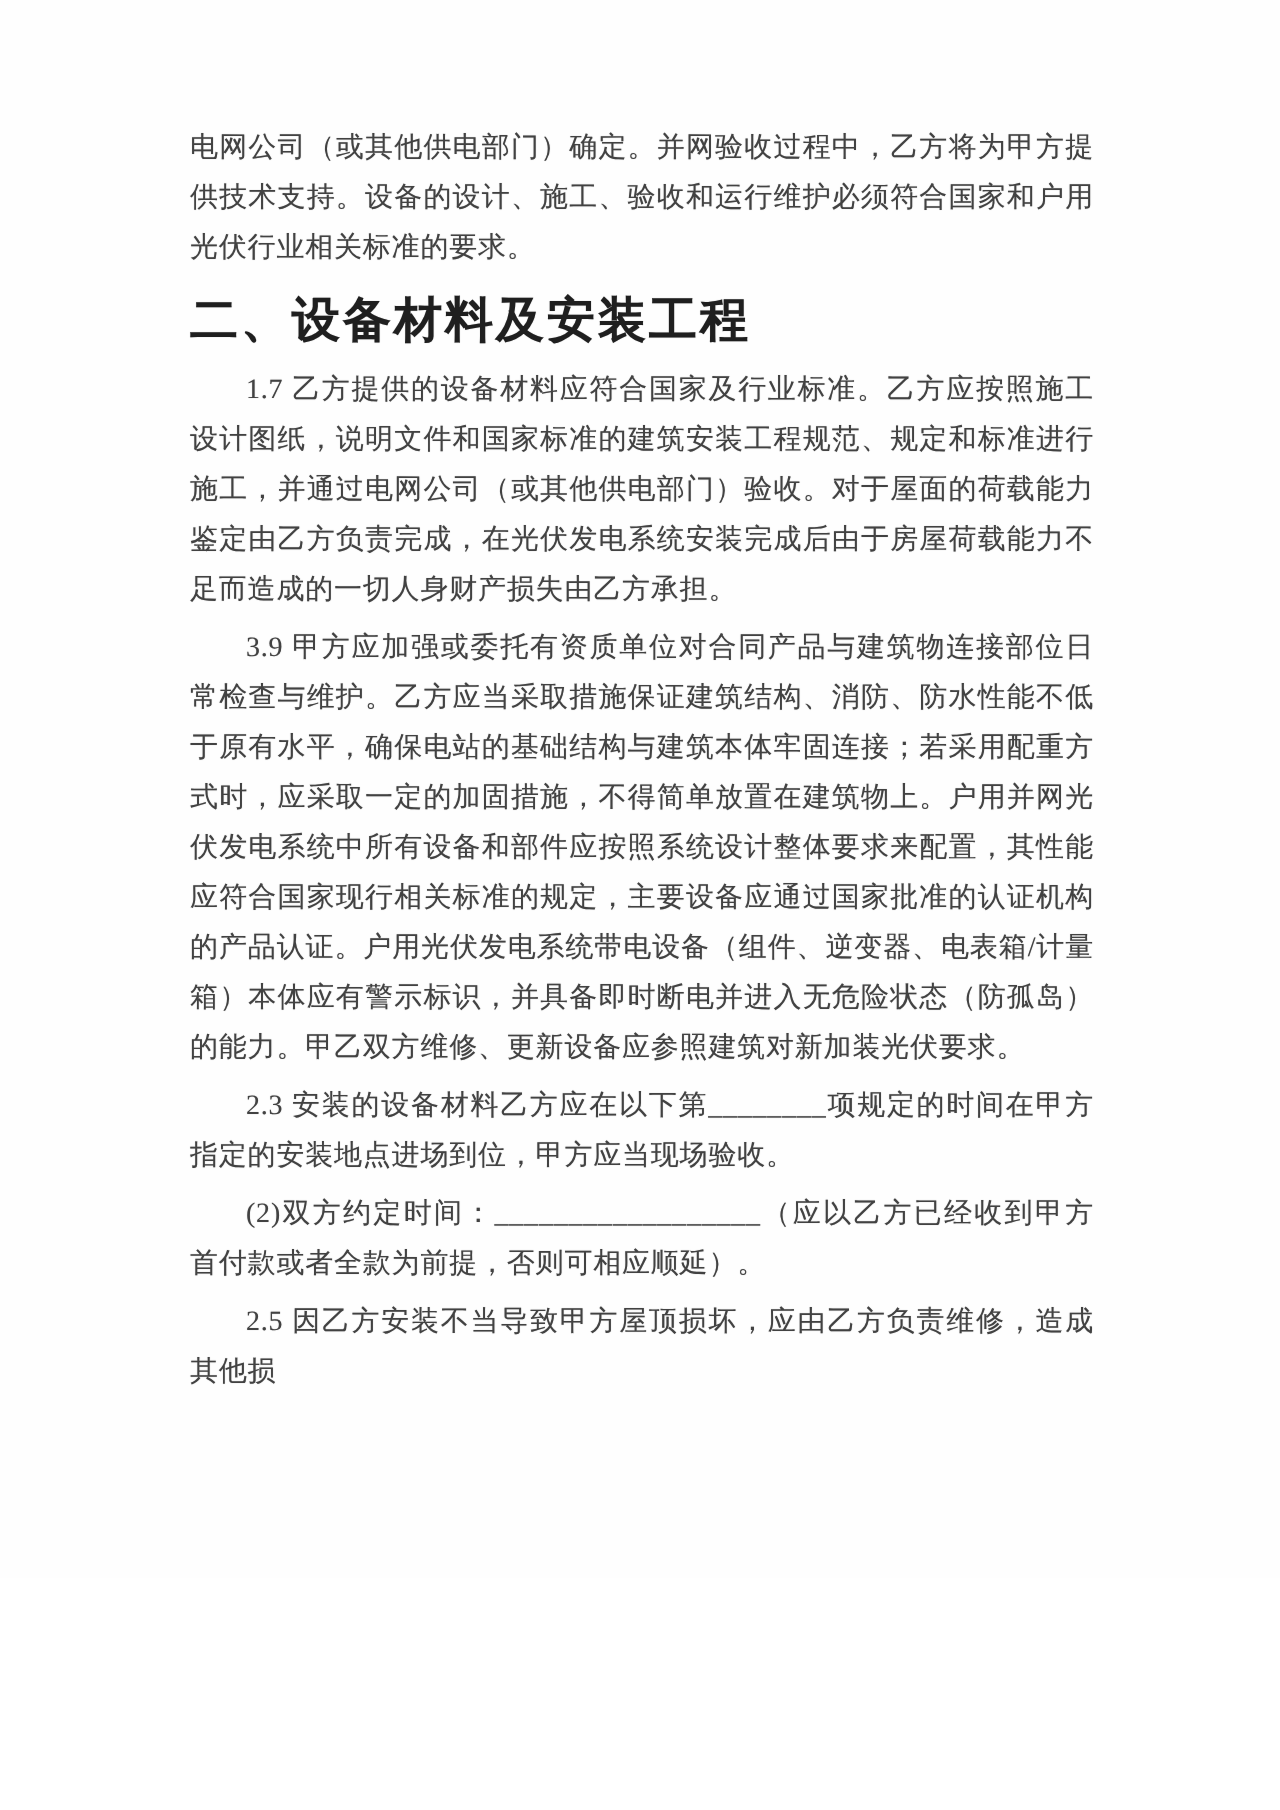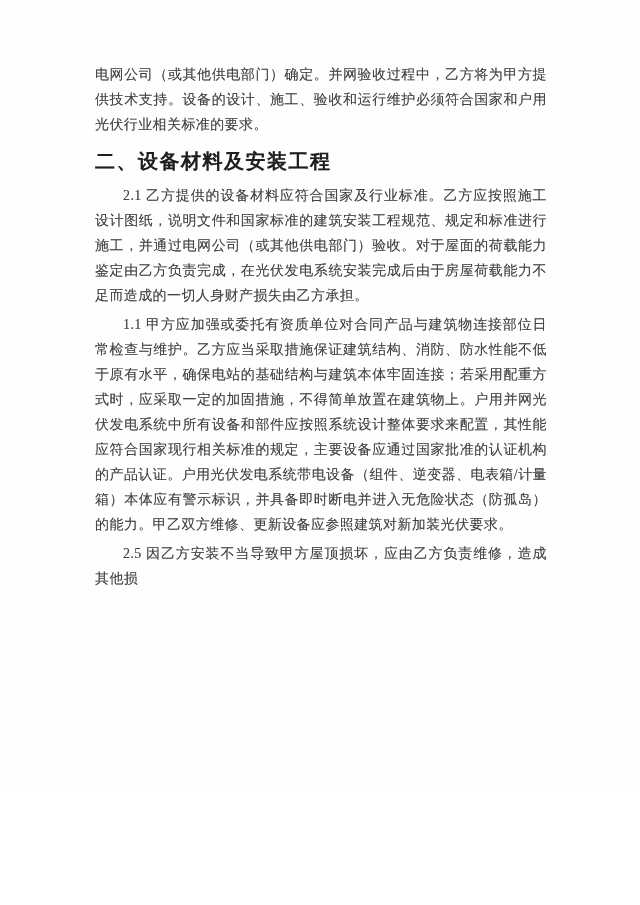--- a/index.html
+++ b/index.html
@@ -31,42 +31,44 @@
     text-align: justify;
     letter-spacing: 0.4px;
     text-shadow: 0 0 0.5px rgba(80,80,80,0.45);
   }
   p.para:first-child { margin-top: 0; }
   p.para.indent { text-indent: 2em; }
   h2.section-heading {
     margin: 10px 0 8px 0;
     font-family: "Liberation Sans", sans-serif;
     font-weight: 700;
-    font-size: 20px;
+    font-size: 24px;
     line-height: 28px;
     color: #1f1f1f;
     letter-spacing: 1.5px;
     text-shadow: 0 0 0.5px rgba(0,0,0,0.35);
   }
 </style>
 </head>
 <body>
 
 <div class="page">
   <div class="content">
 
     <p class="para">电网公司（或其他供电部门）确定。并网验收过程中，乙方将为甲方提供技术支持。设备的设计、施工、验收和运行维护必须符合国家和户用光伏行业相关标准的要求。</p>
 
 
     <h2 class="section-heading">二、设备材料及安装工程</h2>
 
-    <p class="para indent">2.1 乙方提供的设备材料应符合国家及行业标准。乙方应按照施工设计图纸，说明文件和国家标准的建筑安装工程规范、规定和标准进行施工，并通过电网公司（或其他供电部门）验收。对于屋面的荷载能力鉴定由乙方负责完成，在光伏发电系统安装完成后由于房屋荷载能力不足而造成的一切人身财产损失由乙方承担。</p>
+    <p class="para indent">1.7 乙方提供的设备材料应符合国家及行业标准。乙方应按照施工设计图纸，说明文件和国家标准的建筑安装工程规范、规定和标准进行施工，并通过电网公司（或其他供电部门）验收。对于屋面的荷载能力鉴定由乙方负责完成，在光伏发电系统安装完成后由于房屋荷载能力不足而造成的一切人身财产损失由乙方承担。</p>
 
-    <p class="para indent">1.1 甲方应加强或委托有资质单位对合同产品与建筑物连接部位日常检查与维护。乙方应当采取措施保证建筑结构、消防、防水性能不低于原有水平，确保电站的基础结构与建筑本体牢固连接；若采用配重方式时，应采取一定的加固措施，不得简单放置在建筑物上。户用并网光伏发电系统中所有设备和部件应按照系统设计整体要求来配置，其性能应符合国家现行相关标准的规定，主要设备应通过国家批准的认证机构的产品认证。户用光伏发电系统带电设备（组件、逆变器、电表箱/计量箱）本体应有警示标识，并具备即时断电并进入无危险状态（防孤岛）的能力。甲乙双方维修、更新设备应参照建筑对新加装光伏要求。</p>
+    <p class="para indent">3.9 甲方应加强或委托有资质单位对合同产品与建筑物连接部位日常检查与维护。乙方应当采取措施保证建筑结构、消防、防水性能不低于原有水平，确保电站的基础结构与建筑本体牢固连接；若采用配重方式时，应采取一定的加固措施，不得简单放置在建筑物上。户用并网光伏发电系统中所有设备和部件应按照系统设计整体要求来配置，其性能应符合国家现行相关标准的规定，主要设备应通过国家批准的认证机构的产品认证。户用光伏发电系统带电设备（组件、逆变器、电表箱/计量箱）本体应有警示标识，并具备即时断电并进入无危险状态（防孤岛）的能力。甲乙双方维修、更新设备应参照建筑对新加装光伏要求。</p>
+
+    <p class="para indent">2.3 安装的设备材料乙方应在以下第________项规定的时间在甲方指定的安装地点进场到位，甲方应当现场验收。</p>
 
 
-
+    <p class="para indent">(2)双方约定时间：__________________（应以乙方已经收到甲方首付款或者全款为前提，否则可相应顺延）。</p>
 
 
     <p class="para indent">2.5 因乙方安装不当导致甲方屋顶损坏，应由乙方负责维修，造成其他损</p>
 
   </div>
 </div>
 
 </body></html>

